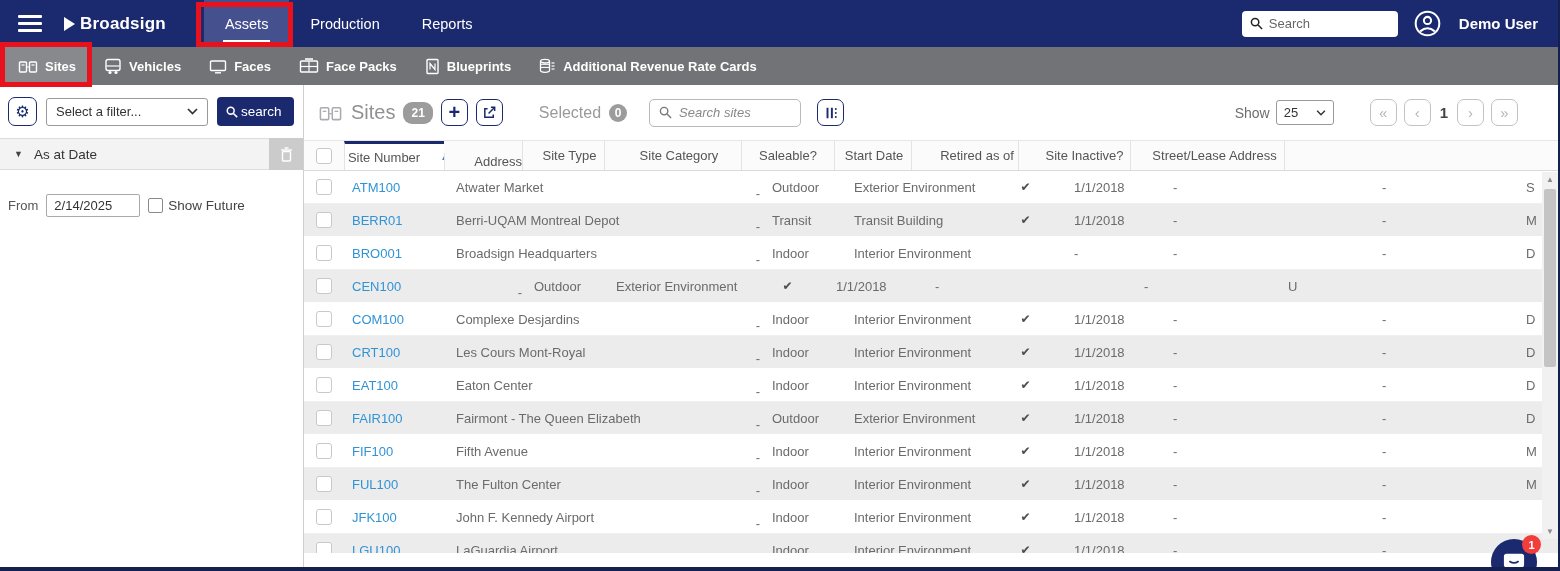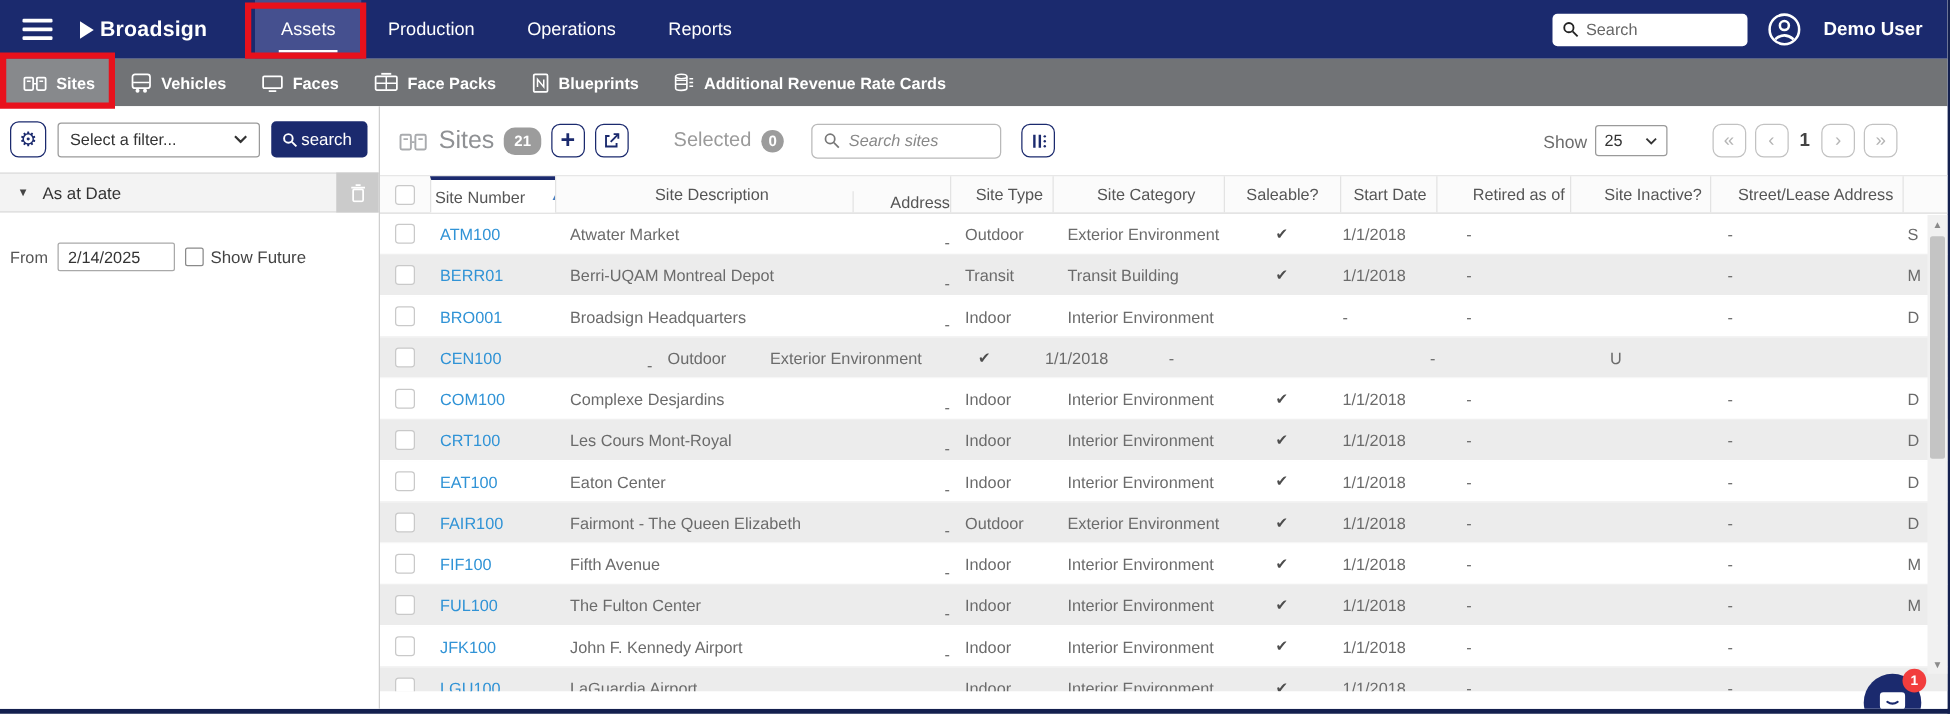--- a/index.html
+++ b/index.html
@@ -129,23 +129,20 @@
     <span>Broadsign</span>
   </div>
   <div class="toptabs">
     <div class="toptab selected">
         <span>Assets</span>
       </div>
     <div class="toptab">
         <span>Production</span>
       </div>
     <div class="toptab">
-        <span>Operations</span>
-      </div>
-    <div class="toptab">
         <span>Reports</span>
       </div>
   </div>
   <div class="topright">
     <div class="navsearch">
       <svg width="13" height="13" viewBox="0 0 14 14">
           <circle cx="5.5" cy="5.5" r="4" fill="none" stroke="#222" stroke-width="1.6"></circle>
           <line x1="8.7" y1="8.7" x2="13" y2="13" stroke="#222" stroke-width="1.6"></line>
         </svg>
       <input type="text" placeholder="Search" style="">
@@ -328,23 +325,20 @@
 
     <div class="tablewrap">
       <div class="thead">
         <div class="th c0">
             <span class="cb"></span>
           </div>
         <div class="th c1 sorted">
             <span>Site Number</span>
             <span class="sort-arrow">▲</span>
           </div>
-        <div class="th c2">
-            <span>Site Description</span>
-          </div>
         <div class="th c3">
             <span>Address</span>
           </div>
         <div class="th c4">
             <span>Site Type</span>
           </div>
         <div class="th c5">
             <span>Site Category</span>
           </div>
         <div class="th c6">

